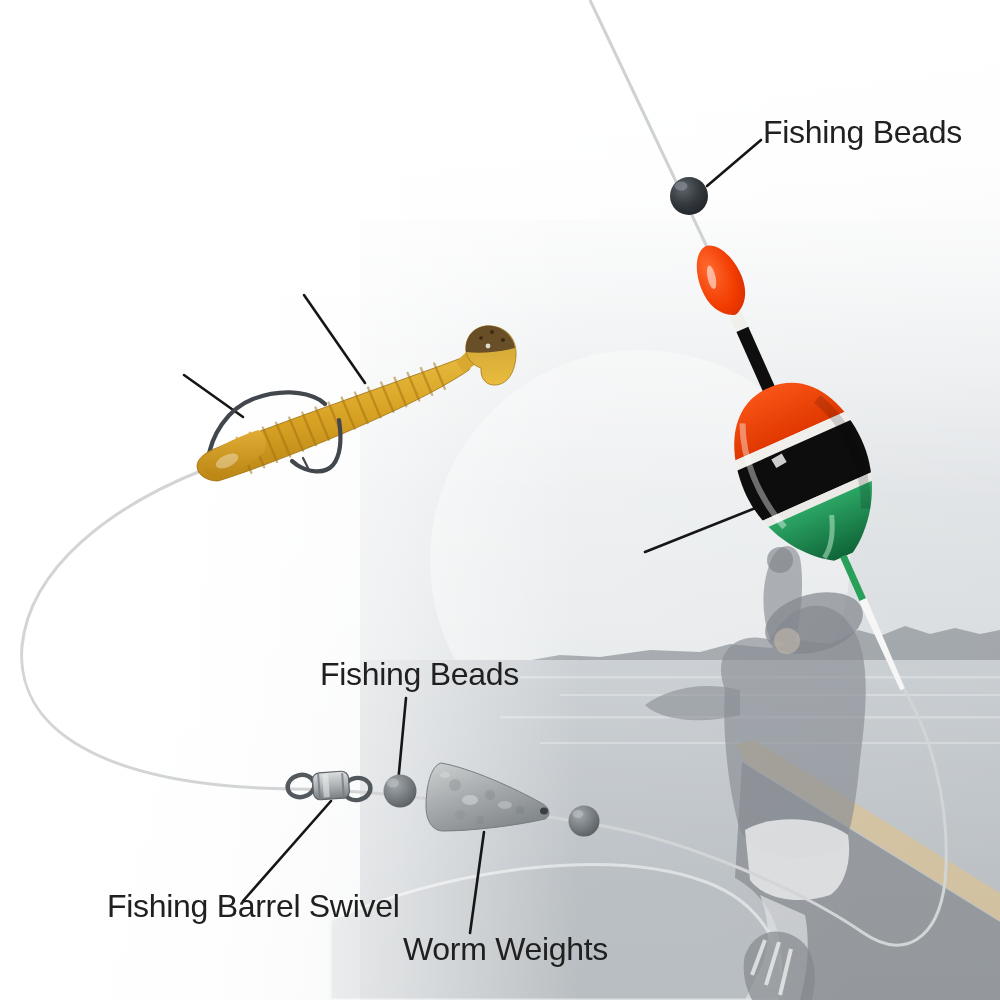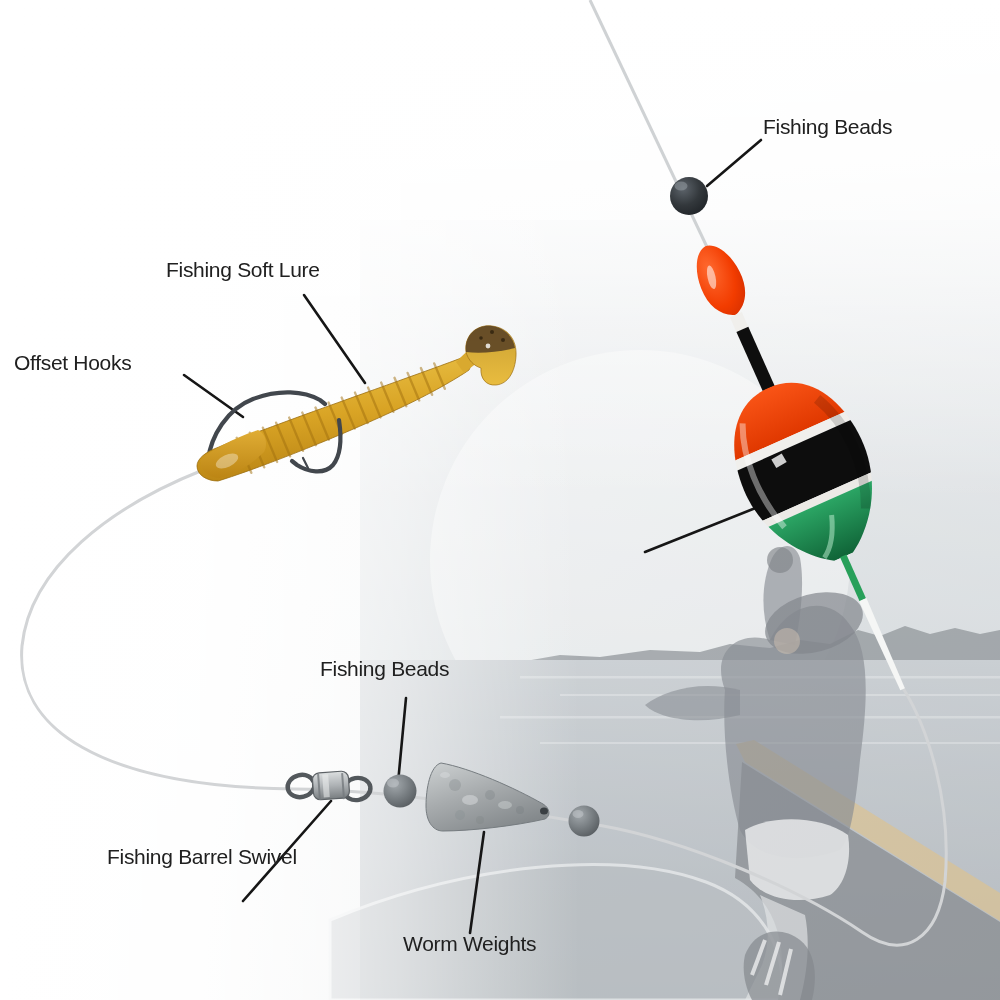--- a/index.html
+++ b/index.html
@@ -9,29 +9,29 @@
     background: radial-gradient(130% 130% at 15% 12%, #ffffff 0%, #f7f8f8 45%, #e9ebec 100%);
   }
   .layer{position:absolute;left:0;top:0;width:1000px;height:1000px;}
   .photo{opacity:.62;}
   .fade{
     background:
       linear-gradient(to right, #ffffff 0%, rgba(255,255,255,.93) 20%, rgba(255,255,255,.5) 40%, rgba(255,255,255,0) 58%),
       linear-gradient(to bottom, #ffffff 0%, rgba(255,255,255,.9) 16%, rgba(255,255,255,.4) 33%, rgba(255,255,255,0) 50%);
   }
   .lbl{
-    position:absolute;color:#202020;font-size:21px;line-height:1.05;
+    position:absolute;color:#202020;font-size:32px;line-height:1.05;
     letter-spacing:-0.3px;white-space:nowrap;
   }
   .lbl-beads-top{left:763px;top:116px;}
   .lbl-soft-lure{left:166px;top:259px;}
   .lbl-offset-hooks{left:14px;top:352px;}
   .lbl-bobber-float{left:496px;top:558px;}
   .lbl-beads-bottom{left:320px;top:658px;}
-  .lbl-barrel-swivel{left:107px;top:846px;}
+  .lbl-barrel-swivel{left:107px;top:890px;}
   .lbl-worm-weights{left:396px;top:933px;margin-left:7px;}
 </style>
 </head>
 <body>
 
 <div class="canvas">
 
   <svg class="layer photo" viewBox="0 0 1000 1000">
     <defs>
       <linearGradient id="skyG" x1="0" y1="0" x2="0" y2="1">
@@ -241,19 +241,17 @@
       <polygon points="-4,142 4,142 2.5,240 -2.5,240" fill="#f5f6f5"></polygon>
     </g>
 
     <g>
       <circle cx="689" cy="196" r="19" fill="url(#beadDark)"></circle>
       <ellipse cx="681" cy="186" rx="6.5" ry="4.5" fill="#9aa1a7" opacity=".5"></ellipse>
     </g>
   </svg>
 
   <div class="lbl lbl-beads-top">Fishing Beads</div>
-  <div class="lbl lbl-soft-lure">Fishing Soft Lure</div>
-  <div class="lbl lbl-offset-hooks">Offset Hooks</div>
   <div class="lbl lbl-beads-bottom">Fishing Beads</div>
   <div class="lbl lbl-barrel-swivel">Fishing Barrel Swivel</div>
   <div class="lbl lbl-worm-weights">Worm Weights</div>
 
 </div>
 
 </body></html>

